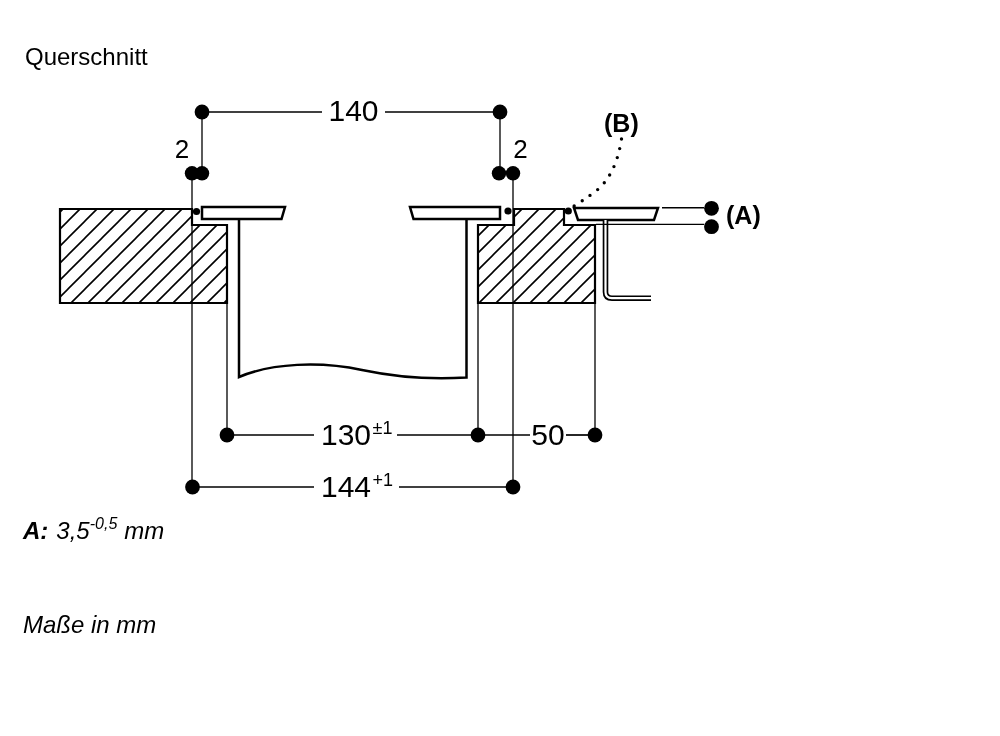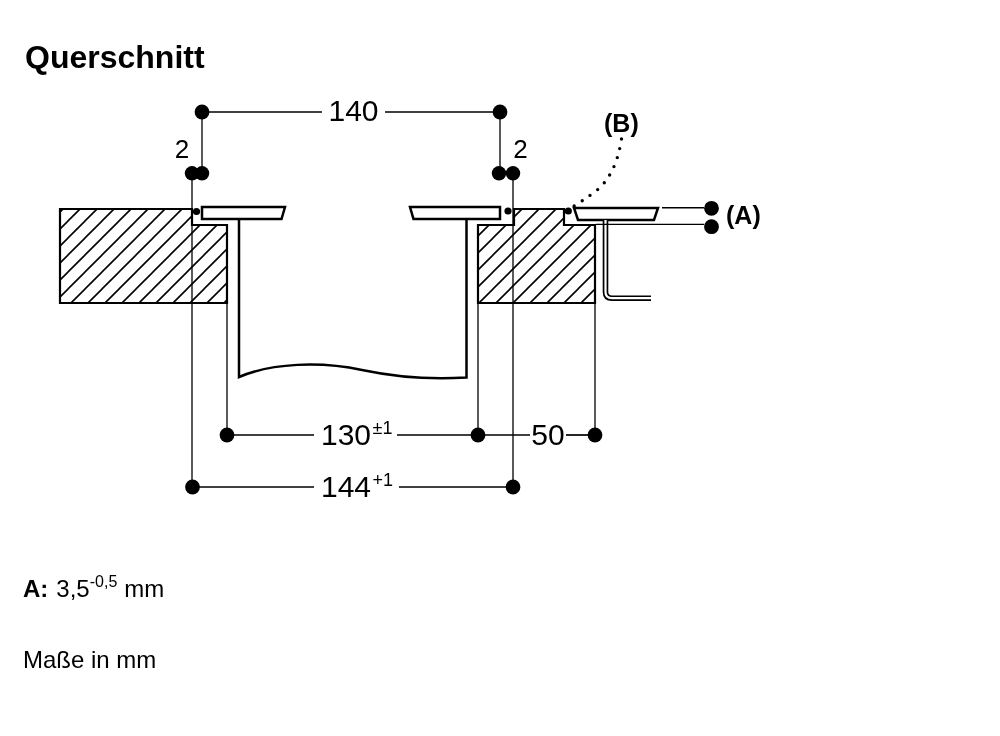--- a/index.html
+++ b/index.html
@@ -6,21 +6,21 @@
   .screen{
     position:relative;
     width:1000px;height:736px;
     background:#ffffff;
     font-family:"Liberation Sans",sans-serif;
     color:#000;
     overflow:hidden;
   }
   .page-title{
     position:absolute;left:25px;top:42px;
-    font-size:32px;font-weight:bold;line-height:30px;
+    font-size:24px;font-weight:normal;line-height:30px;
   }
   .drawing{position:absolute;left:0;top:0;}
   svg text{
     font-family:"Liberation Sans",sans-serif;
     fill:#000;
   }
   .dim-text{font-size:30px;}
   .dim-text-small{font-size:26px;}
   .sup-text{font-size:18px;}
   .callout-text{font-size:25px;font-weight:bold;}
@@ -119,18 +119,18 @@
     <text class="dim-text" x="321" y="445">130</text>
     <text class="sup-text" x="372.5" y="434">±1</text>
     <text class="dim-text" x="548" y="445" text-anchor="middle">50</text>
     <text class="dim-text" x="321" y="497">144</text>
     <text class="sup-text" x="372.5" y="486">+1</text>
 
     <text class="callout-text" x="604" y="132">(B)</text>
     <text class="callout-text" x="726" y="224">(A)</text>
   </svg>
 
-  <div class="legend" style="top:576px;">
+  <div class="legend" style="top:518px;font-style:italic;">
     <span class="key">A:</span><span>3,5</span><sup>-0,5</sup><span class="unit">mm</span>
   </div>
-  <div class="legend" style="top:647px;">Maße in mm</div>
+  <div class="legend" style="top:612px;font-style:italic;">Maße in mm</div>
 
 </div>
 
 </body></html>

